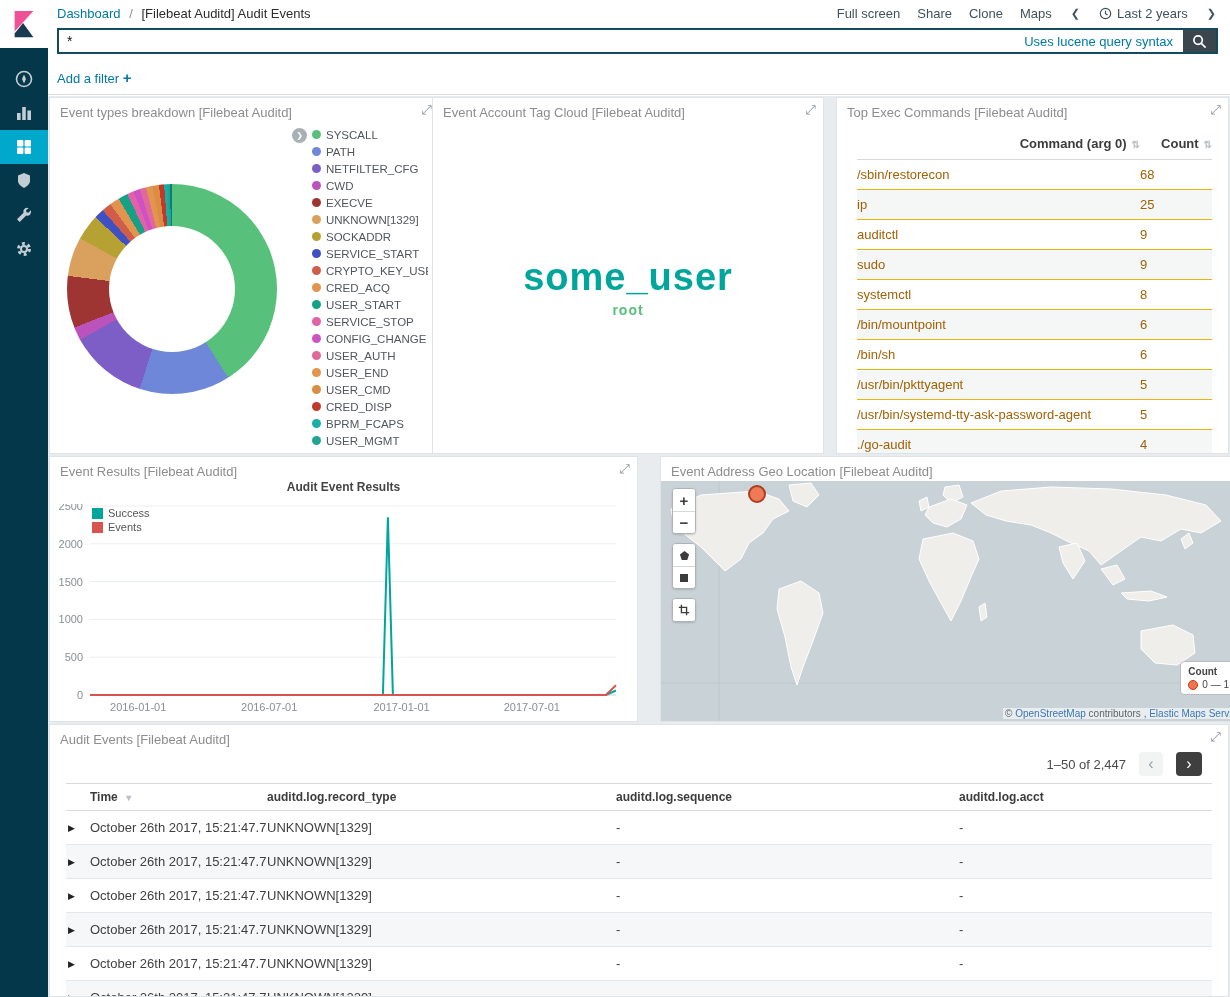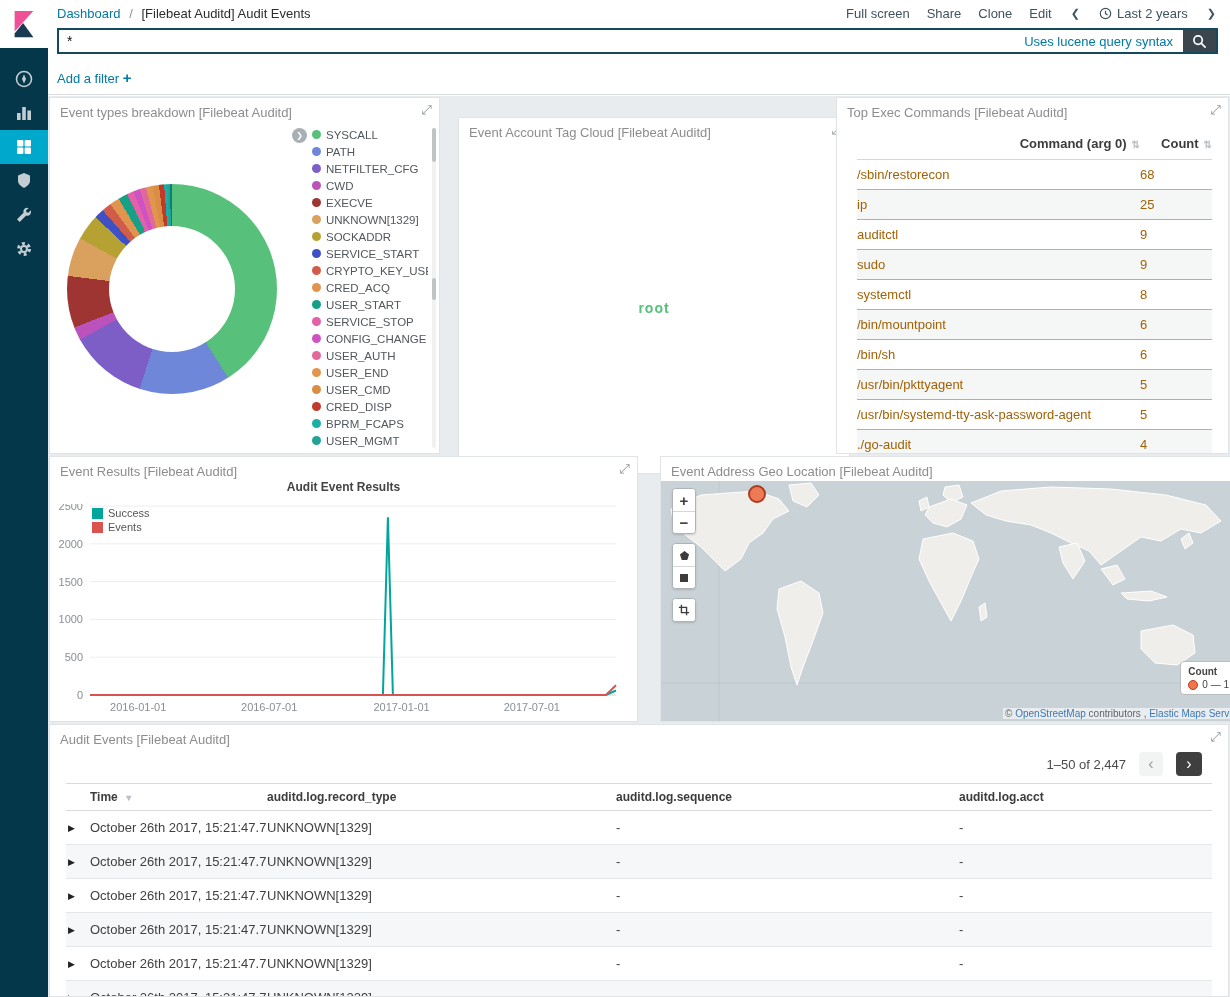--- a/index.html
+++ b/index.html
@@ -35,21 +35,21 @@
   .add-filter { color: #0079a5; font-size: 13px; text-decoration: none; cursor: pointer; }
   .add-filter b { font-size: 15px; }
 
   
   .dashboard { position: absolute; top: 96px; left: 0; right: 0; bottom: 0; background: #e8ecef; }
   .panel { position: absolute; background: #fff; border: 1px solid #e0e4e7; overflow: hidden; }
   .p-title { position: absolute; left: 10px; top: 7px; font-size: 13px; color: #8d8d8d; white-space: nowrap; }
   .p-expand { position: absolute; right: 7px; top: 4px; font-size: 13px; color: #8b959b; cursor: pointer; }
 
   #p-event-types { left: 1px; top: 1px; width: 391px; height: 357px; }
-  #p-tag-cloud   { left: 410px; top: 1px; width: 392px; height: 357px; margin-top: 20px; }
+  #p-tag-cloud   { left: 384px; top: 1px; width: 392px; height: 357px; }
   #p-top-exec    { left: 788px; top: 1px; width: 393px; height: 357px; }
   #p-event-results { left: 1px; top: 360px; width: 589px; height: 266px; }
   #p-geo         { left: 612px; top: 360px; width: 590px; height: 266px; }
   #p-audit       { left: 1px; top: 628px; width: 1180px; height: 273px; padding-left: 28px; }
 
   
   .donut { position: absolute; left: 17px; top: 86px; width: 210px; height: 210px; border-radius: 50%; cursor: pointer; }
   .donut-hole { position: absolute; inset: 20%; border-radius: 50%; background: #fff; }
   .legend-toggle { position: absolute; left: 242px; top: 30px; width: 15px; height: 15px; border-radius: 50%; background: #a9b0b5; color: #fff; font-size: 8px; line-height: 15px; text-align: center; cursor: pointer; }
   .vis-legend-list { position: absolute; left: 262px; top: 28px; width: 116px; height: 326px; overflow: hidden; }
@@ -169,21 +169,21 @@
     <div class="topbar">
       <div class="breadcrumb">
         <a>Dashboard</a>
         <span class="crumb-sep">/</span>
         <span class="crumb-page">[Filebeat Auditd] Audit Events</span>
       </div>
       <div class="top-actions">
         <a>Full screen</a>
         <a>Share</a>
         <a>Clone</a>
-        <a>Edit</a>
+        <a>Maps</a>
         <span class="tp-arrow">❮</span>
         <span class="timepicker">
           <svg width="13" height="13" viewBox="0 0 14 14">
             <circle cx="7" cy="7" r="5.6" fill="none" stroke="#40525c" stroke-width="1.3"></circle>
             <path d="M7 4v3.2l2.2 1.3" fill="none" stroke="#40525c" stroke-width="1.3"></path>
           </svg>
           <span>Last 2 years</span>
         </span>
         <span class="tp-arrow">❯</span>
       </div>
@@ -299,20 +299,21 @@
         <div class="leg-scroll-track">
           <div class="leg-scroll-thumb"></div>
           <div class="leg-scroll-thumb t2"></div>
         </div>
       </section>
 
       <section class="panel" id="p-tag-cloud">
         <span class="p-title">Event Account Tag Cloud [Filebeat Auditd]</span>
         <span class="p-expand">⤢</span>
         <div class="tagcloud">
+            <div class="tag" style="color:#00a69b;font-size:38px">some_user</div>
             <div class="tag" style="color:#57c17b;font-size:14px">root</div>
           </div>
       </section>
 
       <section class="panel" id="p-top-exec">
         <span class="p-title">Top Exec Commands [Filebeat Auditd]</span>
         <span class="p-expand">⤢</span>
         <table class="exec-table">
           <colgroup>
               <col style="width:283px">

